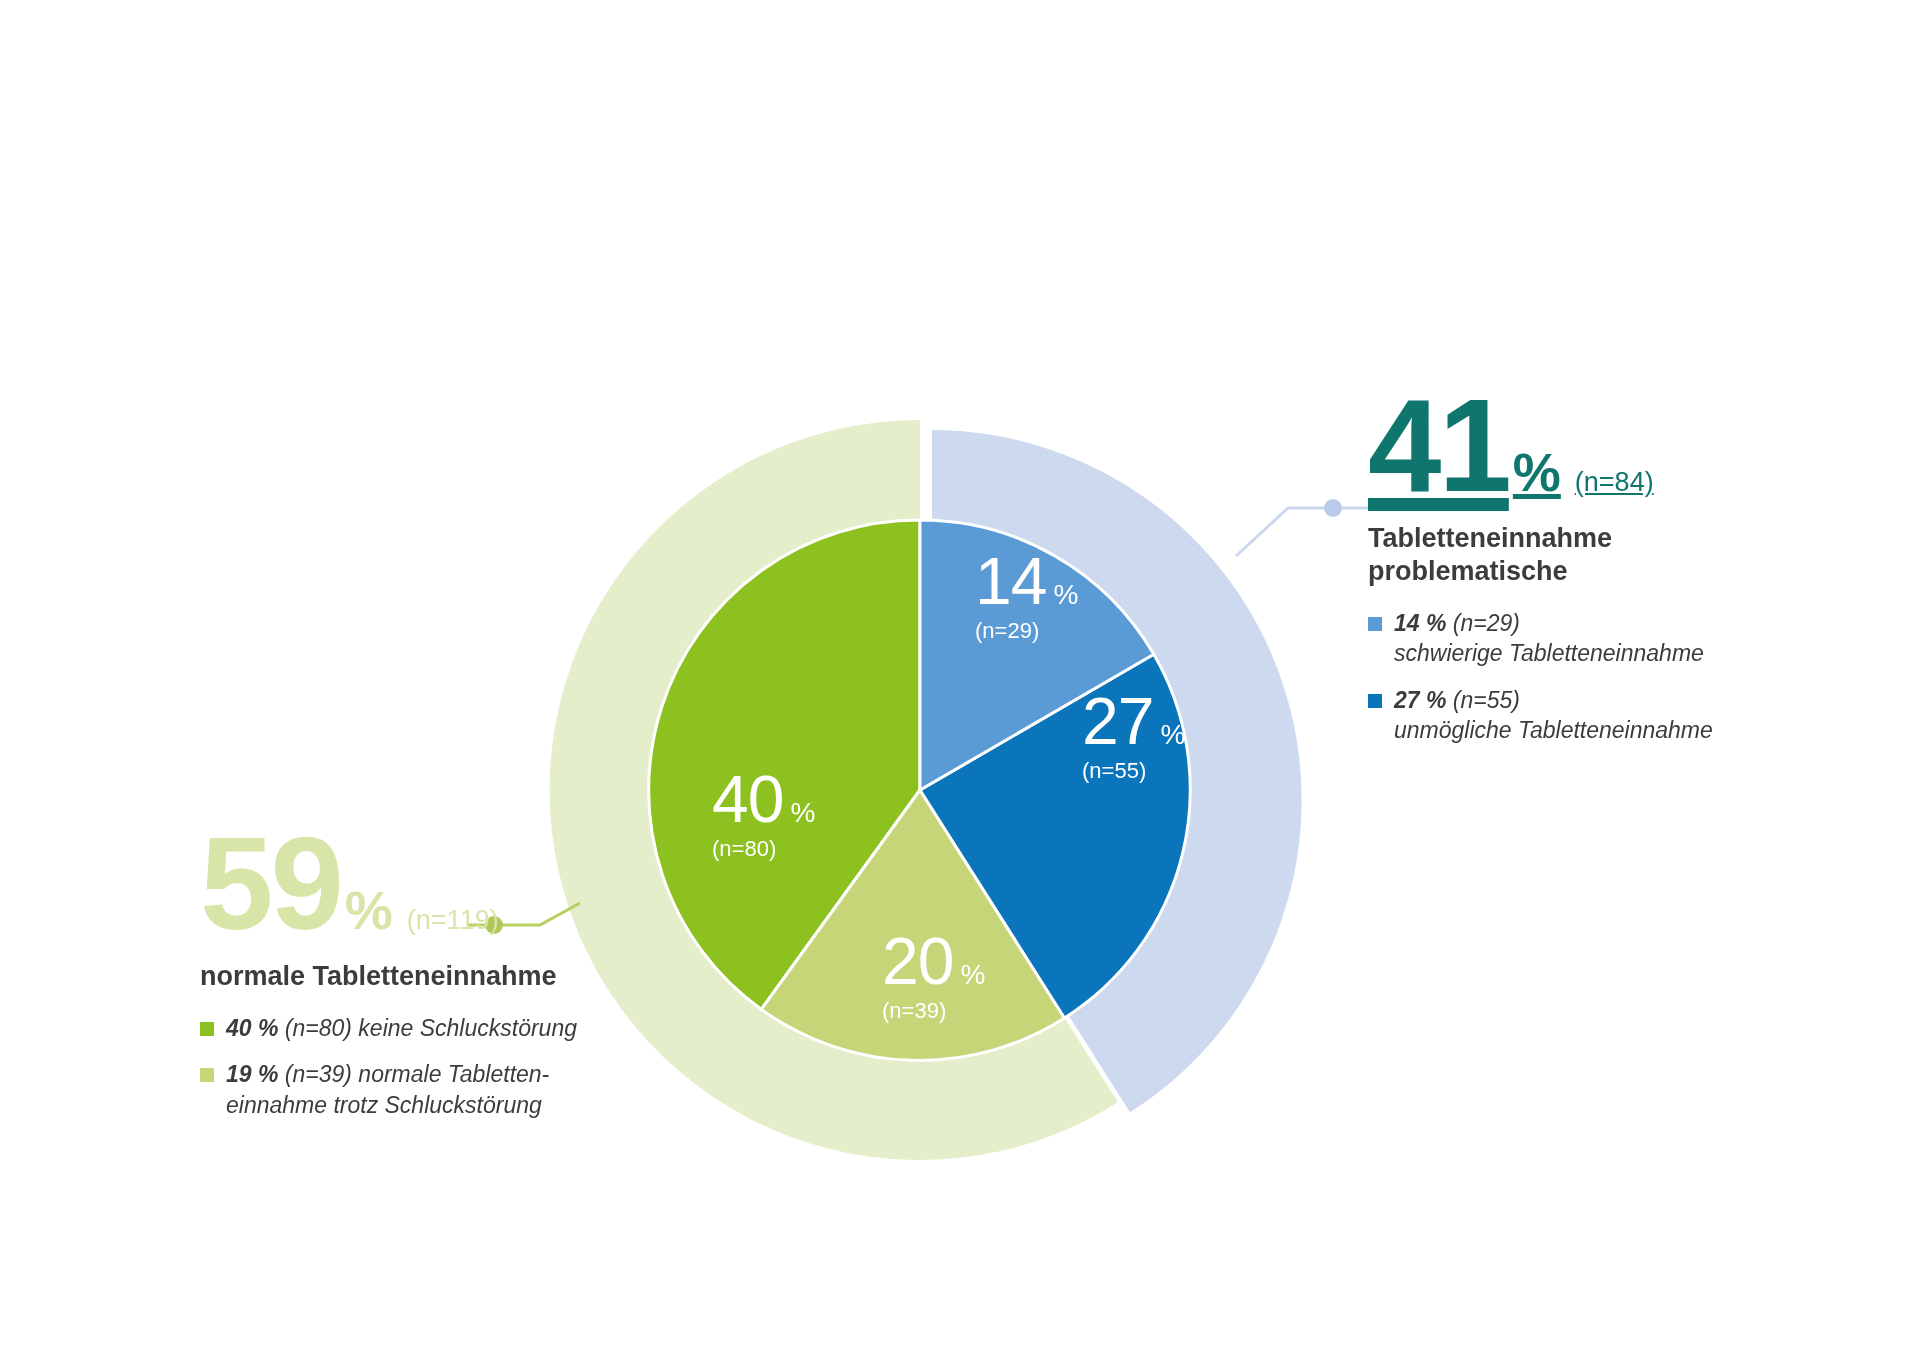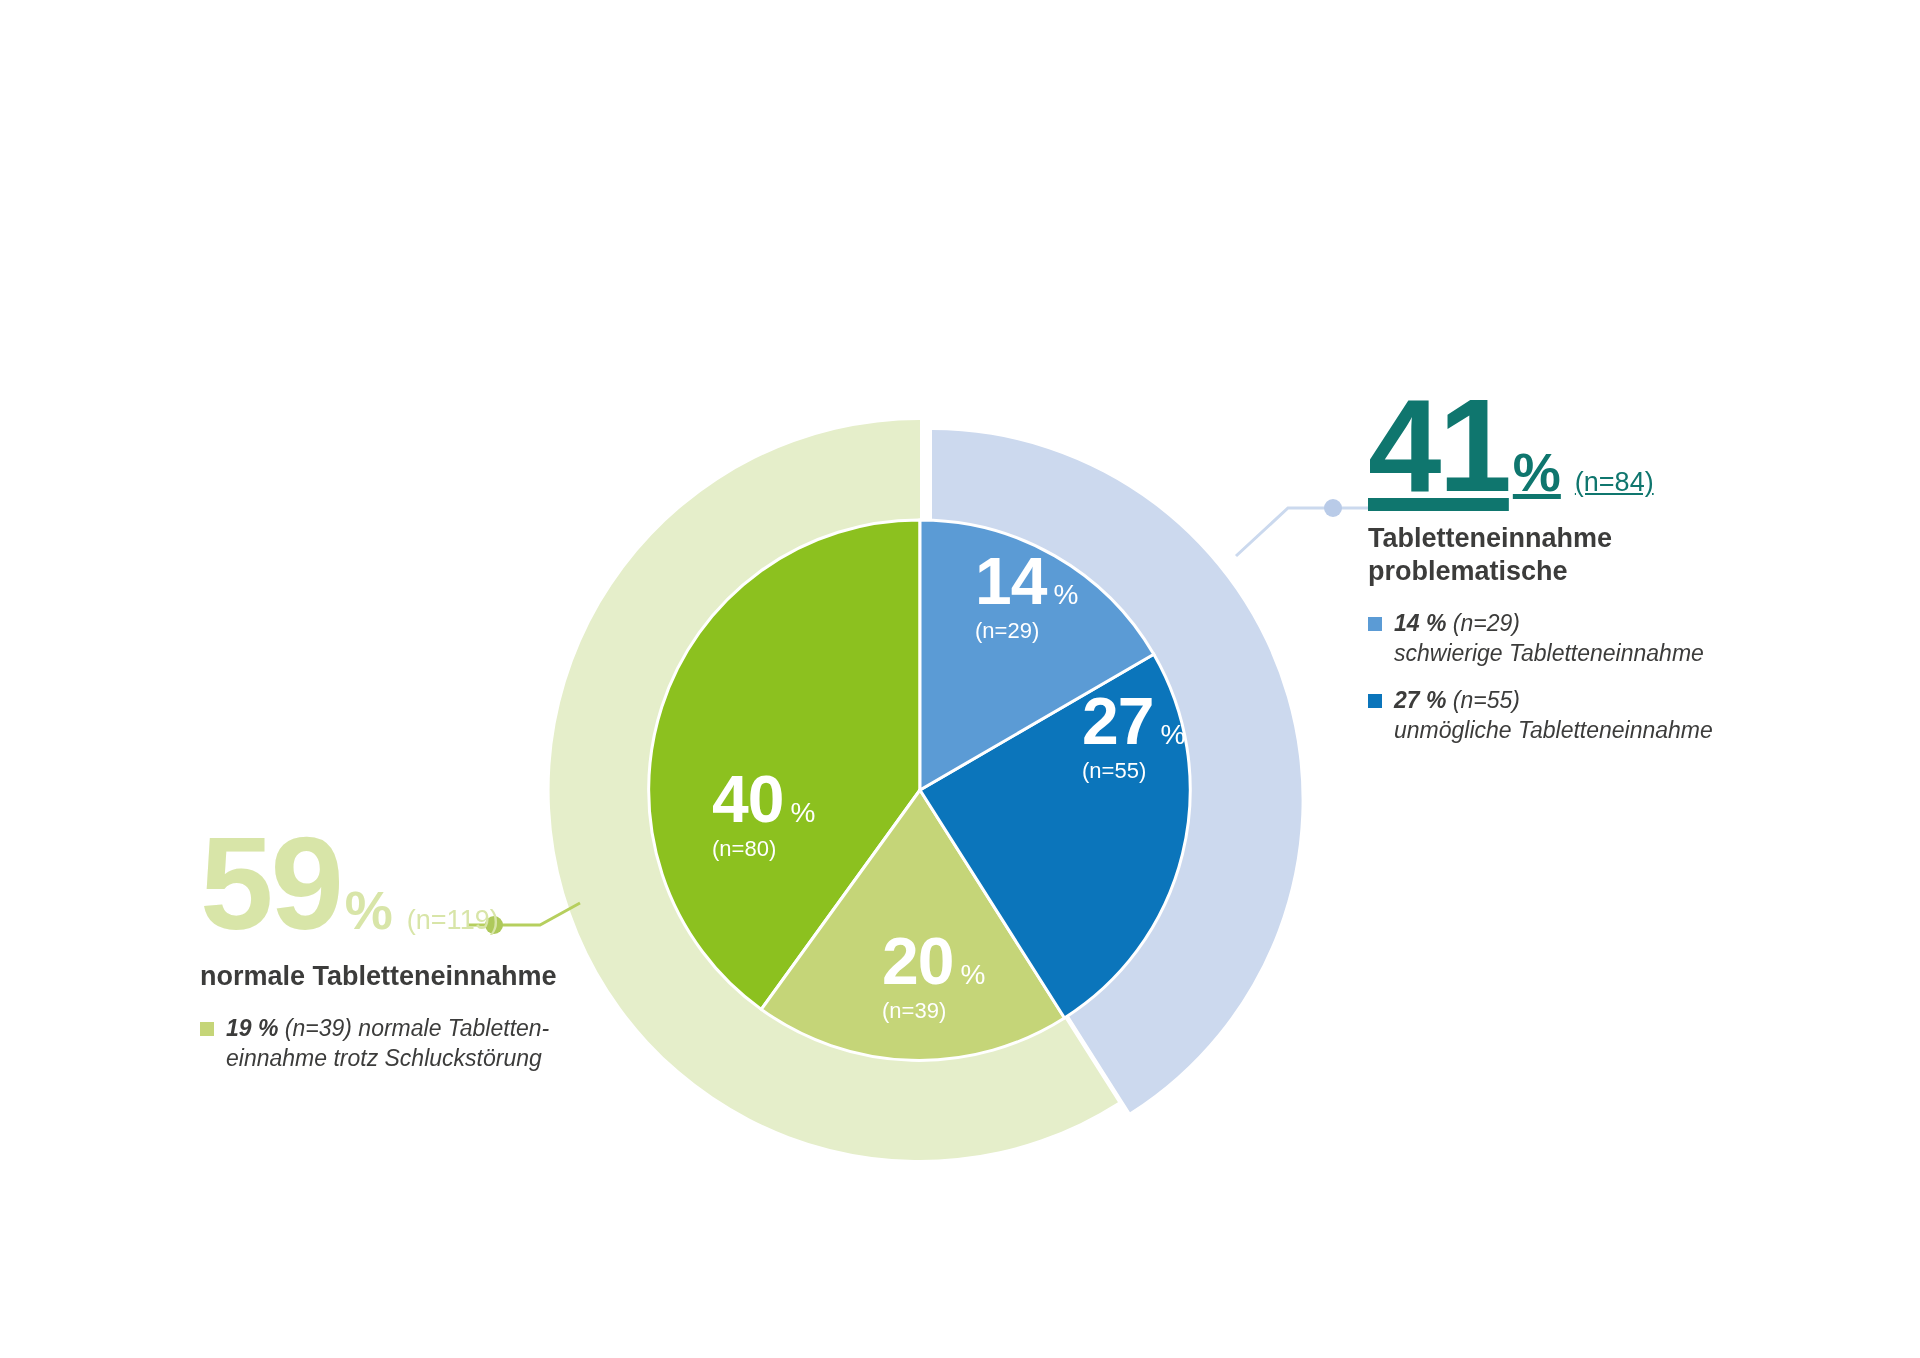--- a/index.html
+++ b/index.html
@@ -12,21 +12,21 @@
     overflow:hidden;
     position:relative;
   }
   #stage{position:absolute;left:0;top:0;width:1920px;height:1358px;}
 
   svg#figure{position:absolute;left:0;top:0;width:1920px;height:1358px;}
 
   
   .slice-label{position:absolute;color:#ffffff;line-height:1;}
   .slice-label .big{
-    font-size:66px;font-weight:bold;letter-spacing:-1px;
+    font-size:66px;font-weight:normal;letter-spacing:-1px;
     display:inline-block;vertical-align:baseline;
   }
   .slice-label .pct{
     font-size:28px;font-weight:normal;display:inline-block;
     vertical-align:baseline;margin-left:7px;
   }
   .slice-label .n{
     display:block;font-size:22px;font-weight:normal;margin-top:6px;
   }
 
@@ -144,20 +144,24 @@
     <div>
       <span class="huge green-callout">59</span><span class="huge-pct green-callout">%</span><span class="huge-n green-callout">(n=119)</span>
     </div>
 
     <div class="heading">
       <div>normale Tabletteneinnahme</div>
     </div>
 
     <div class="legend">
 
+      <div class="legend-item">
+        <span class="swatch" style="background:#8cc11f;"></span>
+        <b>40 %</b><span class="inline-rest"> (n=80) keine Schluckstörung</span>
+      </div>
 
       <div class="legend-item">
         <span class="swatch" style="background:#c5d578;"></span>
         <b>19 %</b><span class="inline-rest"> (n=39) normale Tabletten-</span>
         <span class="sub">einnahme trotz Schluckstörung</span>
       </div>
 
     </div>
   </div>
 

